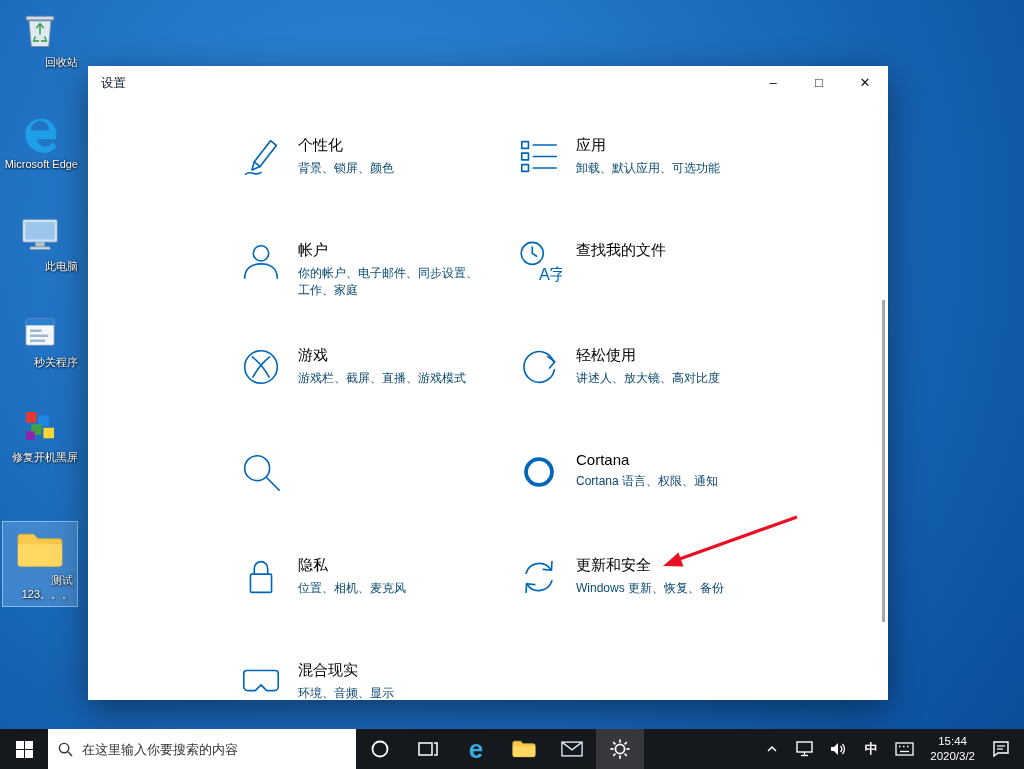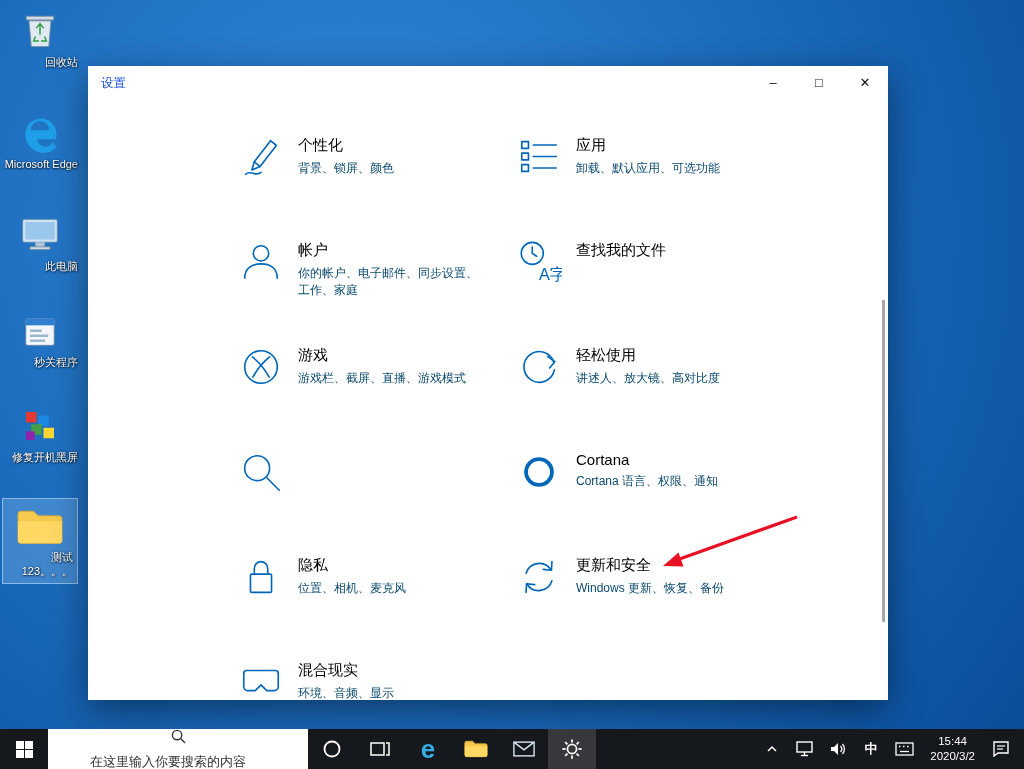--- a/index.html
+++ b/index.html
@@ -10,21 +10,21 @@
   
   .dicon{position:absolute;left:2px;width:76px;text-align:center;cursor:default;}
   .dicon .ic{display:block;margin:0 auto 3px;}
   .dicon .lbl{font-size:11px;color:#fff;text-shadow:0 1px 2px rgba(0,0,0,.85),1px 0 2px rgba(0,0,0,.6);line-height:1.3;word-wrap:break-word;text-align:right;}
   .dicon.selected{background:rgba(110,170,228,.45);border:1px solid rgba(170,210,245,.7);}
 
   
   .win{position:absolute;left:88px;top:66px;width:800px;height:634px;background:#fff;
     box-shadow:0 10px 34px rgba(0,0,0,.45);overflow:hidden;}
   .titlebar{position:relative;height:34px;display:flex;align-items:center;}
-  .wtitle{font-size:12.5px;color:#1d4ed8;margin-left:13px;}
+  .wtitle{font-size:12.5px;color:#0f172a;margin-left:13px;}
   .wcontrols{position:absolute;right:0;top:0;height:32px;display:flex;}
   .wbtn{width:46px;height:32px;border:none;background:transparent;font-size:13px;color:#111;
     display:flex;align-items:center;justify-content:center;cursor:default;font-family:inherit;}
   .grid{position:absolute;left:150px;top:62px;display:grid;grid-template-columns:278px 278px;grid-auto-rows:105px;}
   .tile{display:flex;gap:14px;align-items:flex-start;padding-top:6px;cursor:pointer;width:250px;}
   .cicon{width:46px;height:46px;flex:0 0 46px;stroke:#0067b8;fill:none;stroke-width:1.7;
     stroke-linecap:round;stroke-linejoin:round;}
   .cicon text{fill:#0067b8;stroke:none;font-family:"Liberation Sans",sans-serif;}
   .ttext{width:190px;padding-top:2px;}
   .tname{font-size:15px;color:#000;margin-bottom:5px;}
@@ -32,21 +32,21 @@
   .vscroll{position:absolute;right:3px;top:234px;width:3px;height:322px;background:#a8a8a8;}
 
   
   .annot{position:absolute;left:0;top:0;width:1024px;height:769px;pointer-events:none;}
 
   
   .taskbar{position:absolute;left:0;bottom:0;width:1024px;height:40px;background:#15181d;
     display:flex;align-items:stretch;z-index:50;}
   .tbtn{width:48px;display:flex;align-items:center;justify-content:center;cursor:pointer;}
   .tbtn.active{background:rgba(255,255,255,.14);}
-  .searchbox{width:260px;background:#ffffff;display:flex;align-items:center;padding:0 10px;gap:9px;flex-direction:column;}
+  .searchbox{width:308px;background:#ffffff;display:flex;align-items:center;padding:0 10px;gap:9px;}
   .searchbox input{border:none;outline:none;flex:1;font-size:13px;background:transparent;
     font-family:"Liberation Sans","DejaVu Sans",sans-serif;color:#111;}
   .searchbox input::placeholder{color:#333;opacity:1;}
   .tray{margin-left:auto;display:flex;align-items:center;gap:7px;padding-right:10px;}
   .trayic{width:26px;height:40px;display:flex;align-items:center;justify-content:center;cursor:pointer;}
   .ime{color:#fff;font-size:13px;font-weight:bold;}
   .clock{color:#fff;font-size:11.5px;text-align:center;line-height:1.3;padding:0 6px;cursor:pointer;}
   .edge-e{font-size:26px;font-weight:bold;color:#35ade2;line-height:1;}
 </style>
 </head>
@@ -95,21 +95,21 @@
     <svg class="ic" width="42" height="42" viewBox="0 0 48 48">
       <rect x="8" y="8" width="12" height="12" fill="#e53935"></rect>
       <rect x="22" y="12" width="12" height="12" fill="#1e88e5"></rect>
       <rect x="14" y="22" width="12" height="12" fill="#43a047"></rect>
       <rect x="28" y="26" width="12" height="12" fill="#fdd835"></rect>
       <rect x="8" y="30" width="10" height="10" fill="#8e24aa"></rect>
     </svg>
     <div class="lbl">修复开机黑屏</div>
   </div>
 
-  <div class="dicon selected" style="top:498px;padding:4px 4px">
+  <div class="dicon selected" style="top:521px;padding:4px 4px">
     <svg class="ic" width="52" height="44" viewBox="0 0 56 48">
       <path d="M4 12 q0-3 3-3 h14 l5 5 h23 q3 0 3 3 v24 q0 3-3 3 H7 q-3 0-3-3 z" fill="#f7c94c" stroke="#d9a938"></path>
       <path d="M4 20 h48 v21 q0 3-3 3 H7 q-3 0-3-3 z" fill="#ffd964"></path>
     </svg>
     <div class="lbl">测试123。。。</div>
   </div>
 
   <div class="win">
     <div class="titlebar">
       <span class="wtitle">设置</span>

